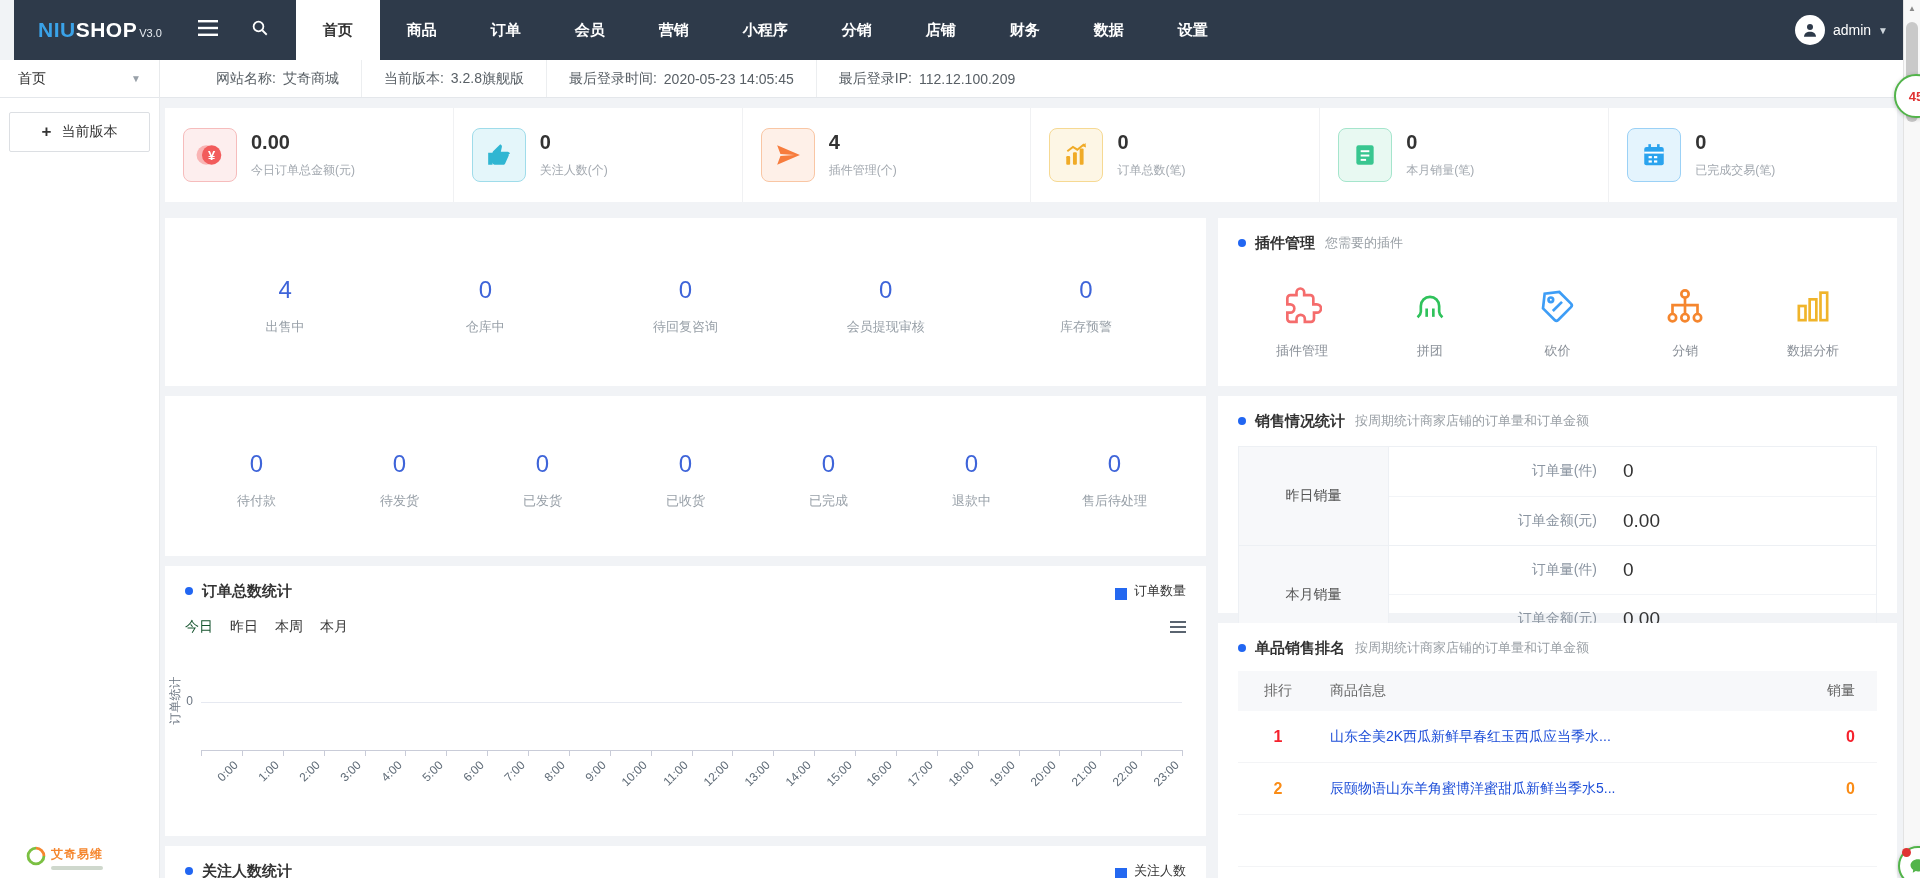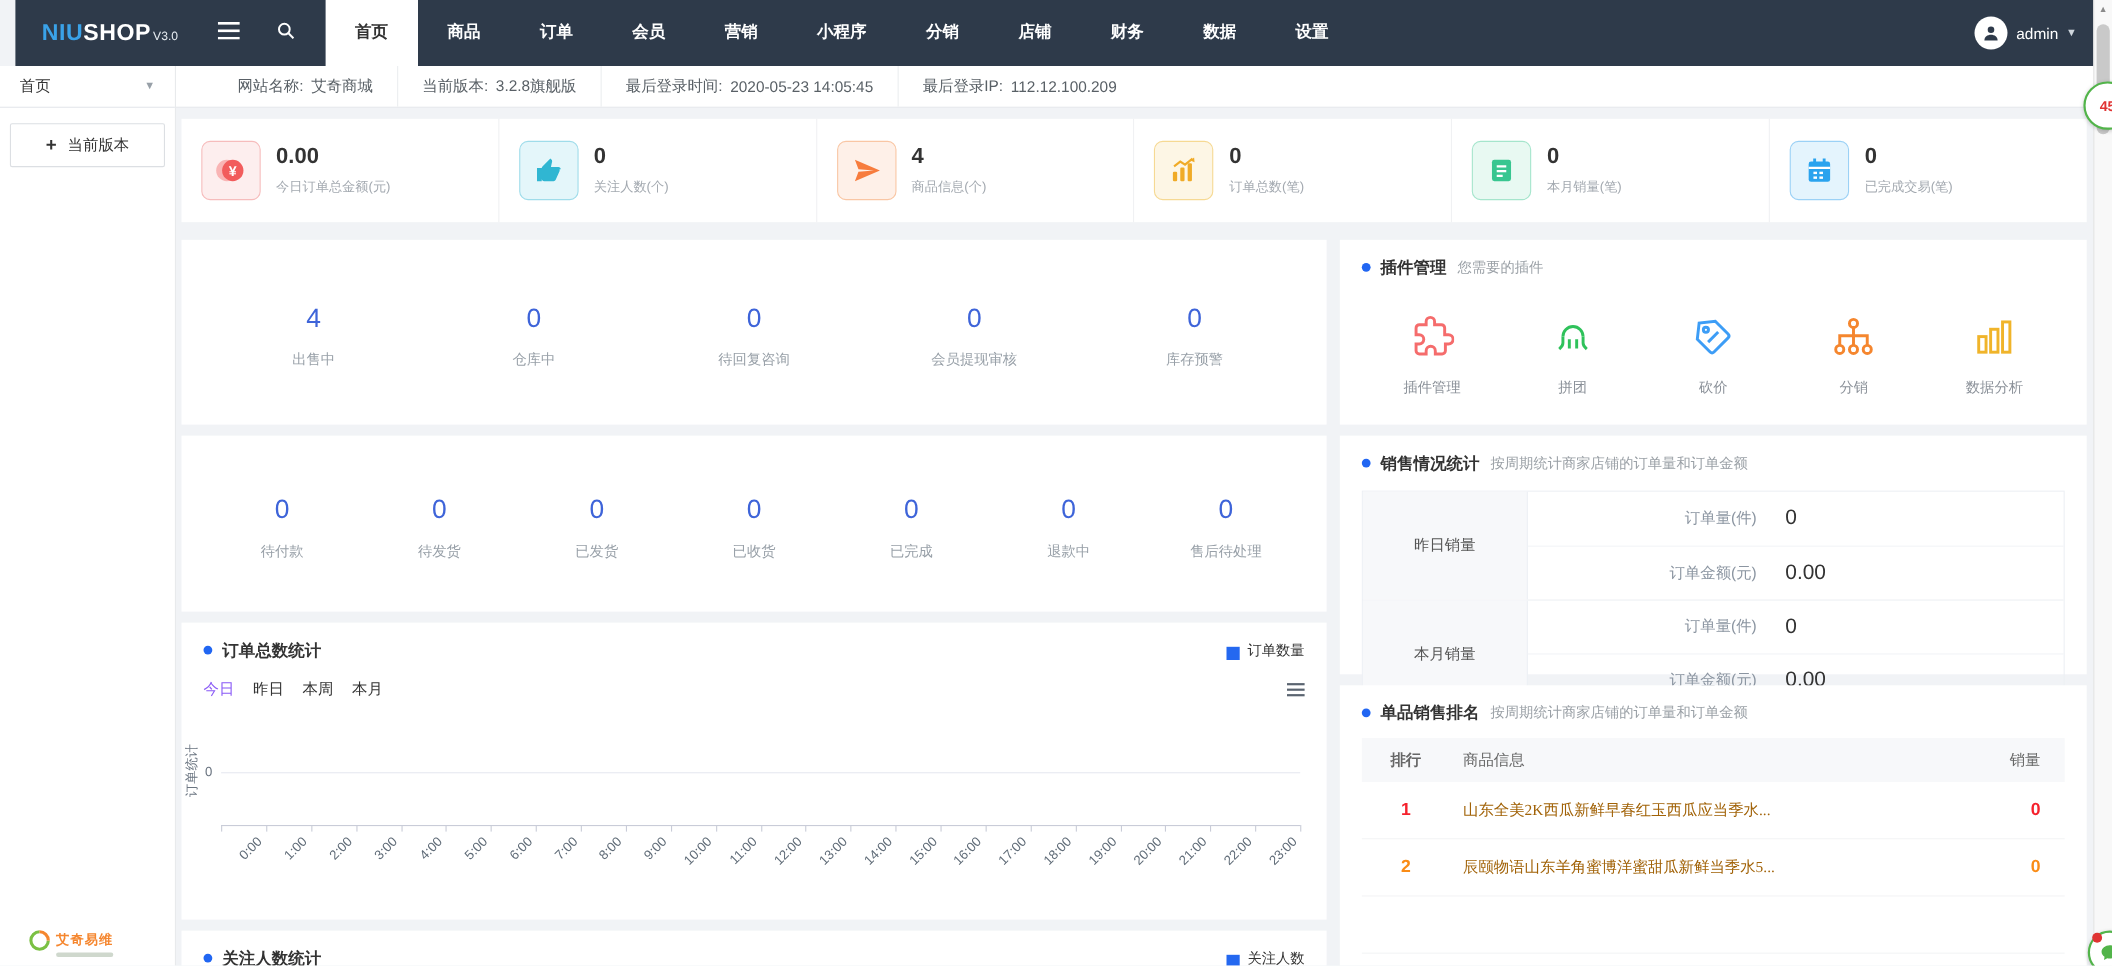--- a/index.html
+++ b/index.html
@@ -81,21 +81,21 @@
   .plugin-row { display:flex; text-align:center; margin-top:32px; }
   .plugin { flex:1; cursor:pointer; }
   .plugin svg { width:40px; height:40px; }
   .pg-label { font-size:13px; color:#8a9098; margin-top:12px; }
   .pc-1 { color:#f56c6c; } .pc-2 { color:#2fc25b; } .pc-3 { color:#3d9df6; }
   .pc-4 { color:#f5862e; } .pc-5 { color:#f0b42a; }
 
   
   .tabs-row { display:flex; align-items:center; margin-top:14px; height:22px; }
   .tab { font-size:14px; color:#333; margin-right:17px; cursor:pointer; }
-  .tab.active { color:#8b5cf6; }
+  .tab.active { color:#14532d; }
   .chart-menu { margin-left:auto; cursor:pointer; }
   .chart-menu i { display:block; width:16px; height:2px; background:#5a6470; margin:3px 0; }
   .chart-area { position:relative; margin-top:6px; height:190px; }
   .y-name { position:absolute; left:-40px; top:48px; width:60px; text-align:center; font-size:12px; color:#6a7480;
             transform:rotate(-90deg); }
   .y-tick0 { position:absolute; left:-12px; top:50px; width:20px; text-align:right; font-size:12px; color:#6a7480; }
   .gridline { position:absolute; left:16px; top:58px; width:981px; border-top:1px solid #e6e9f1; }
   .axis-line { position:absolute; left:16px; top:106px; width:981px; border-top:1px solid #c9ccd8; }
   .tick { position:absolute; top:106px; width:1px; height:6px; background:#c9ccd8; }
   .xlabel { position:absolute; top:114px; font-size:12px; color:#5f6b77; white-space:nowrap;
@@ -109,26 +109,26 @@
               font-size:14px; color:#555; border-right:1px solid #edf0f4; }
   .s-metrics { flex:1; display:flex; flex-direction:column; }
   .s-metric { flex:1; display:flex; align-items:center; padding-left:88px; }
   .s-metric + .s-metric { border-top:1px solid #f2f4f7; }
   .s-mlabel { width:120px; text-align:right; color:#8b95a1; font-size:14px; }
   .s-mvalue { margin-left:26px; font-size:19px; color:#333; }
 
   
   .rank-table { margin-top:12px; }
   .rank-hd { display:flex; height:40px; align-items:center; background:#f7f8fa; color:#666; font-size:14px; }
-  .rk-col-rank { width:80px; text-align:center;font-weight:bold; }
+  .rk-col-rank { width:80px; text-align:center; }
   .rk-col-title { flex:1; padding-left:12px; }
   .rk-col-sales { width:90px; text-align:right; padding-right:22px; }
   .rank-row { display:flex; height:52px; align-items:center; border-bottom:1px solid #f3f4f6; font-size:14px; cursor:pointer; }
   .rank-num { width:80px; text-align:center; font-weight:bold; font-size:16px; }
-  .rk-title { flex:1; padding-left:12px; color:#a16207; white-space:nowrap; overflow:hidden; text-overflow:ellipsis;font-family:Liberation Serif, serif; }
+  .rk-title { flex:1; padding-left:12px; color:#1d4ed8; white-space:nowrap; overflow:hidden; text-overflow:ellipsis; }
   .rk-sales { width:90px; text-align:right; padding-right:22px; font-weight:bold; font-size:16px; }
   .row-1 .rank-num, .row-1 .rk-sales { color:#f5222d; }
   .row-2 .rank-num, .row-2 .rk-sales { color:#fa8c16; }
   .row-3 .rank-num, .row-3 .rk-sales { color:#fa8c16; }
 
   .panel-follow { height:120px; }
   .panel-shop, .panel-plugins { height:168px; }
   .panel-trade { height:160px; }
   .panel-chart { height:270px; }
   .panel-sales { height:217px; }
@@ -275,21 +275,21 @@
         </span>
       </div>
       <div class="stat-cell">
         <span class="s-icon si-3">
           <svg width="26" height="26" viewBox="0 0 24 24" fill="currentColor">
               <path d="M2 21l21-9L2 3l3 8 13 1-13 1-3 8z"></path>
             </svg>
         </span>
         <span class="s-text">
           <div class="s-value">4</div>
-          <div class="s-label">商品信息(个)</div>
+          <div class="s-label">插件管理(个)</div>
         </span>
       </div>
       <div class="stat-cell">
         <span class="s-icon si-4">
           <svg width="26" height="26" viewBox="0 0 24 24">
               <g fill="currentColor">
                 <rect x="3" y="13" width="3.6" height="8" rx="1"></rect>
                 <rect x="9.2" y="9.5" width="3.6" height="11.5" rx="1"></rect>
                 <rect x="15.4" y="6" width="3.6" height="15" rx="1"></rect>
               </g>

